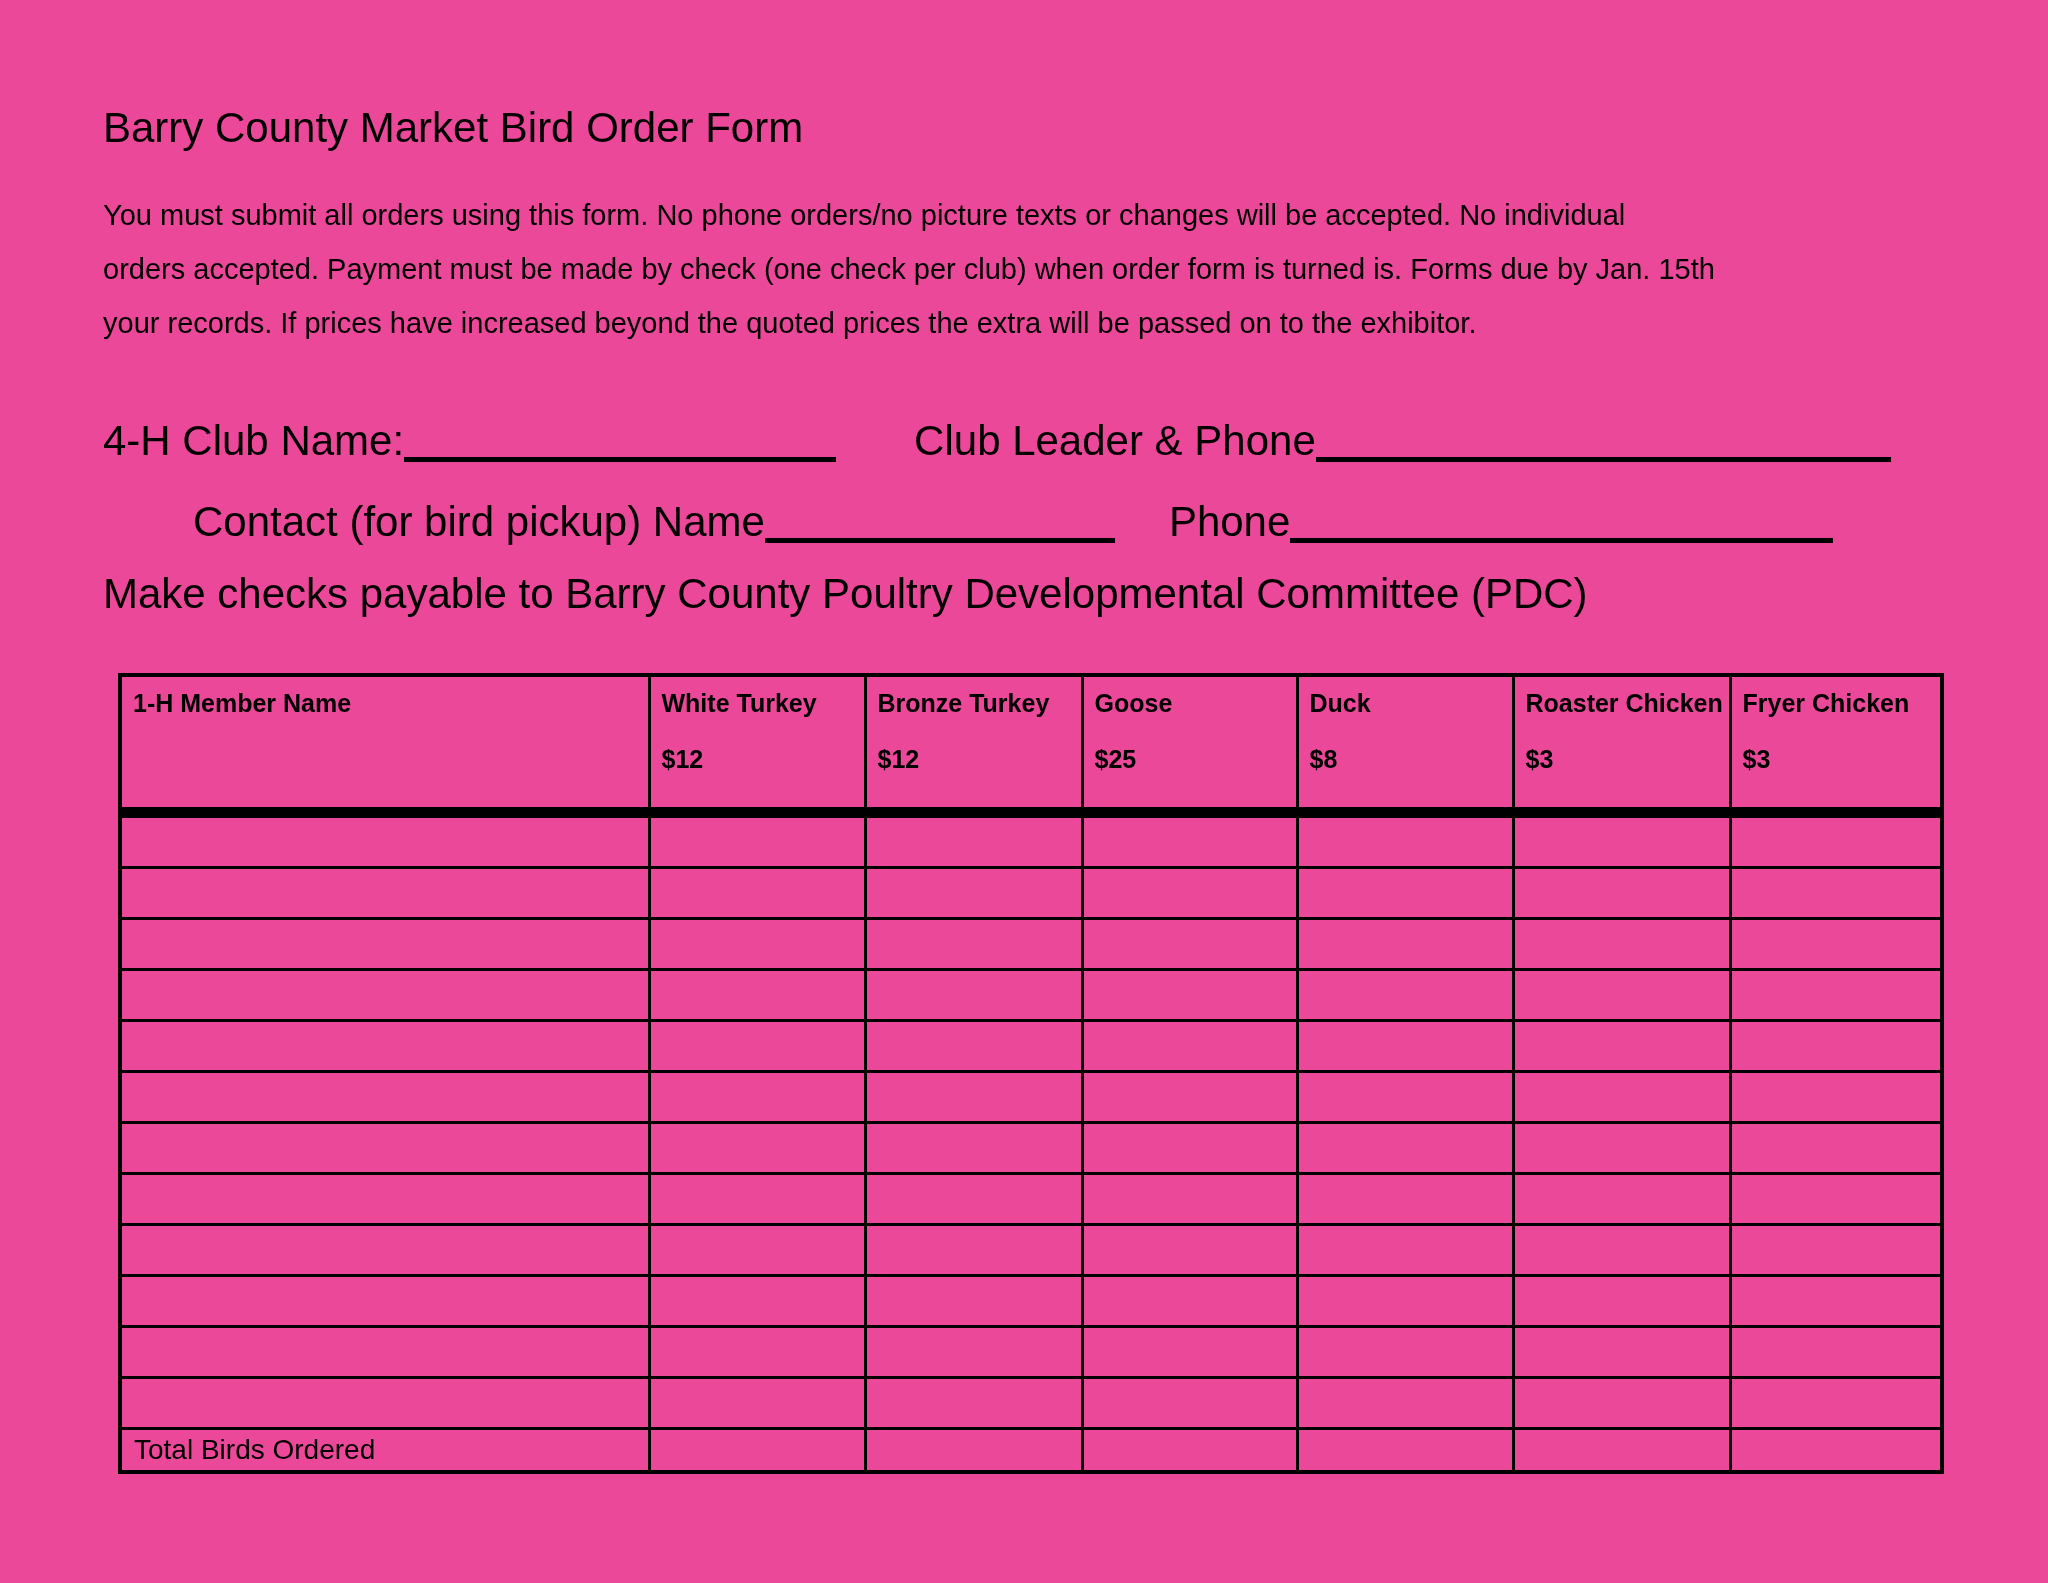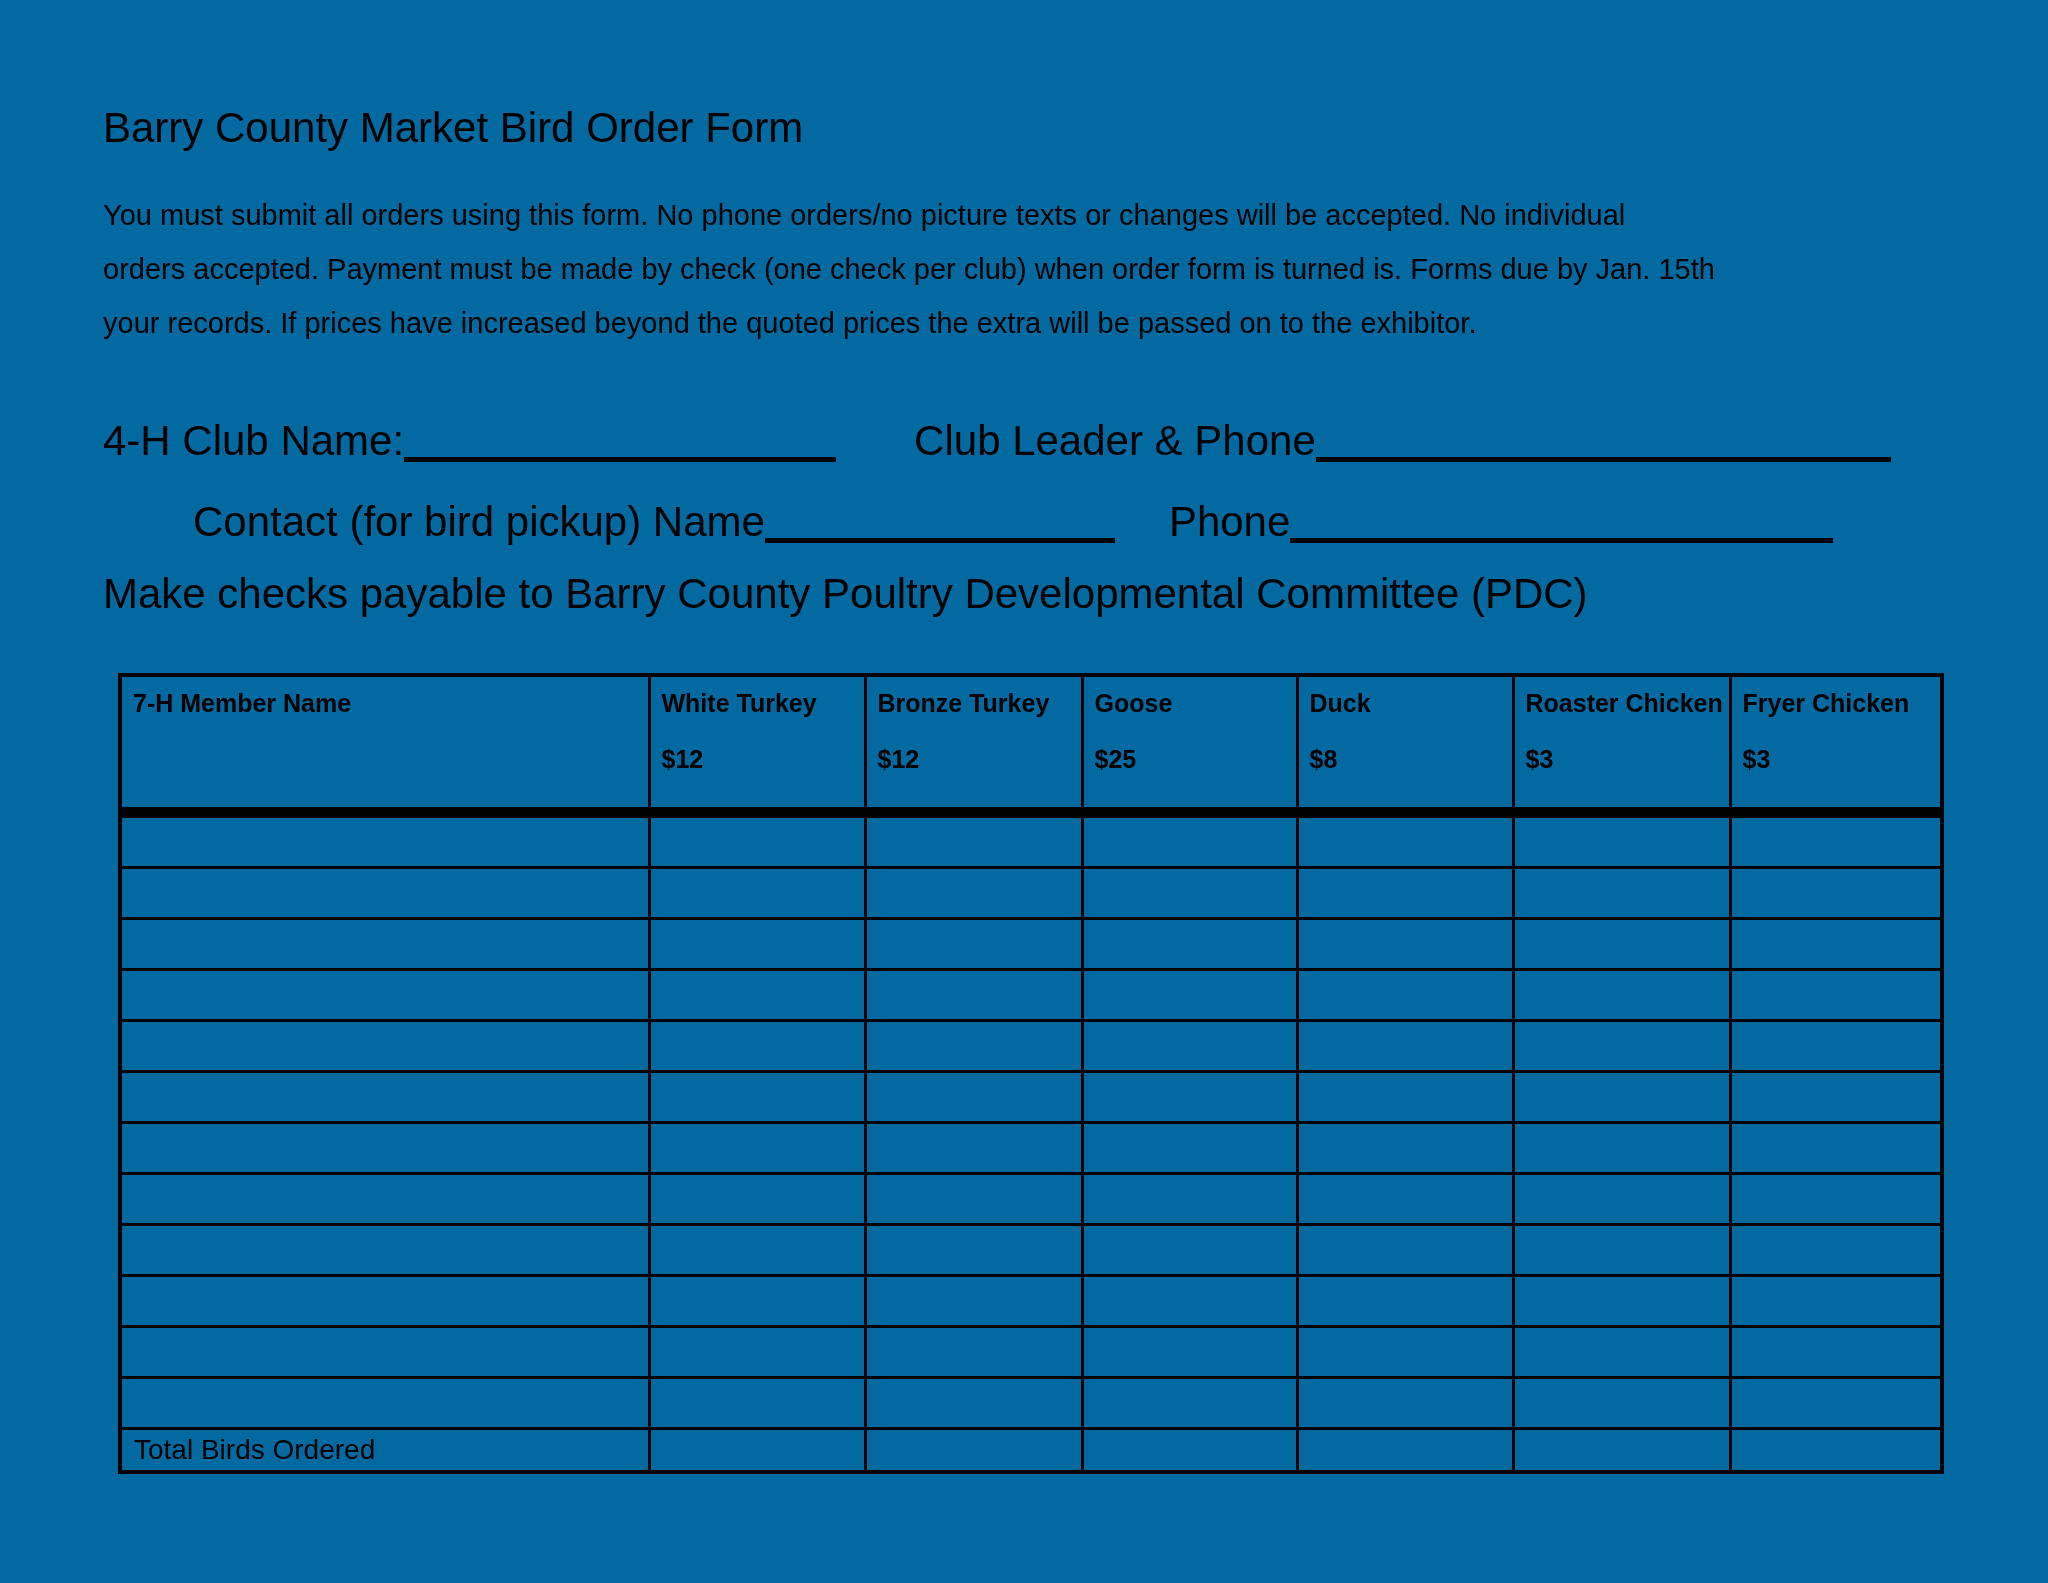--- a/index.html
+++ b/index.html
@@ -1,17 +1,17 @@
 <!DOCTYPE html>
 <html><head>
 <meta charset="utf-8">
 <style>
   html,body{margin:0;padding:0;background:#fff;}
   .page{
-    position:relative;width:2048px;height:1583px;background:#0369a1;
+    position:relative;width:2048px;height:1583px;background:#ec4899;
     font-family:"Liberation Sans",sans-serif;color:#000;overflow:hidden;
   }
   .doc-title{position:absolute;left:103px;top:104px;font-size:42px;white-space:nowrap;}
   .intro{position:absolute;left:103px;top:188px;font-size:29px;line-height:54px;}
   .intro .line{white-space:nowrap;}
   .formline{position:absolute;font-size:42px;white-space:nowrap;}
   #formline1{left:103px;top:417px;}
   #formline2{left:193px;top:498px;}
   .payable{position:absolute;left:103px;top:570px;font-size:42px;white-space:nowrap;}
   .blank{display:inline-block;height:0;border-bottom:5px solid #000;position:relative;top:7px;}
@@ -73,21 +73,21 @@
       <col style="width:529px">
         <col style="width:216px">
         <col style="width:217px">
       <col style="width:215px">
         <col style="width:216px">
         <col style="width:217px">
       <col style="width:212px">
     </colgroup>
     <thead>
         <tr>
-          <th>7-H Member Name</th>
+          <th>1-H Member Name</th>
           <th>
             <div>White Turkey</div>
             <div class="price">$12</div>
           </th>
           <th>
             <div>Bronze Turkey</div>
             <div class="price">$12</div>
           </th>
           <th>
             <div>Goose</div>

